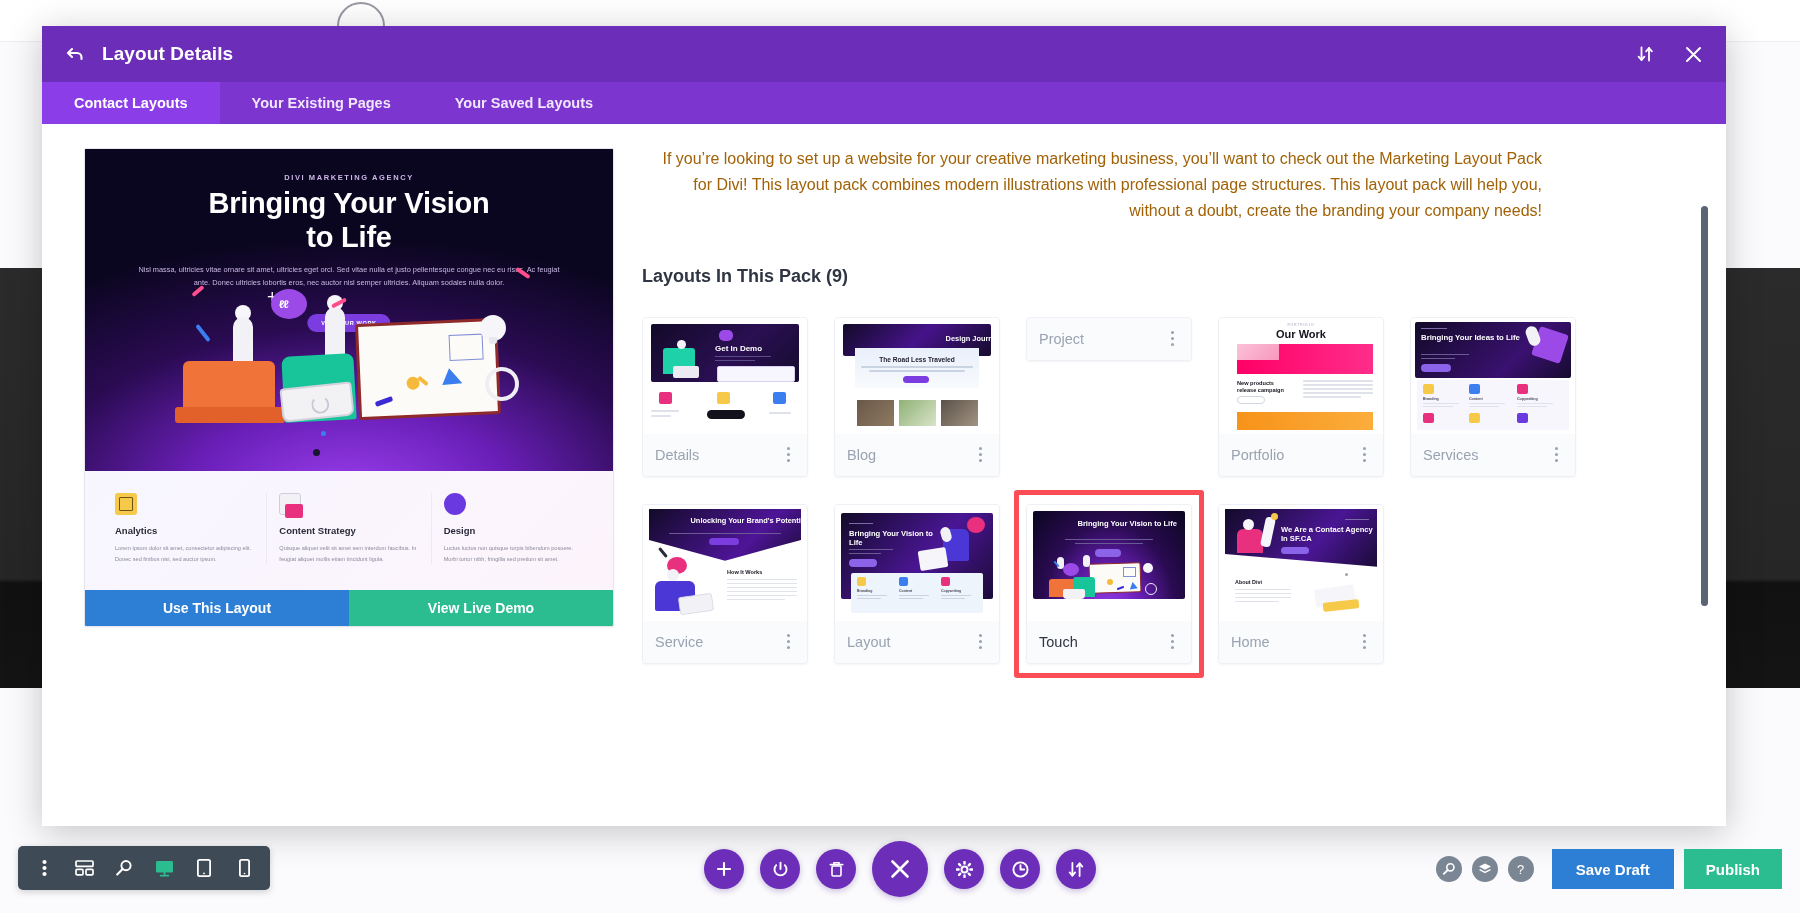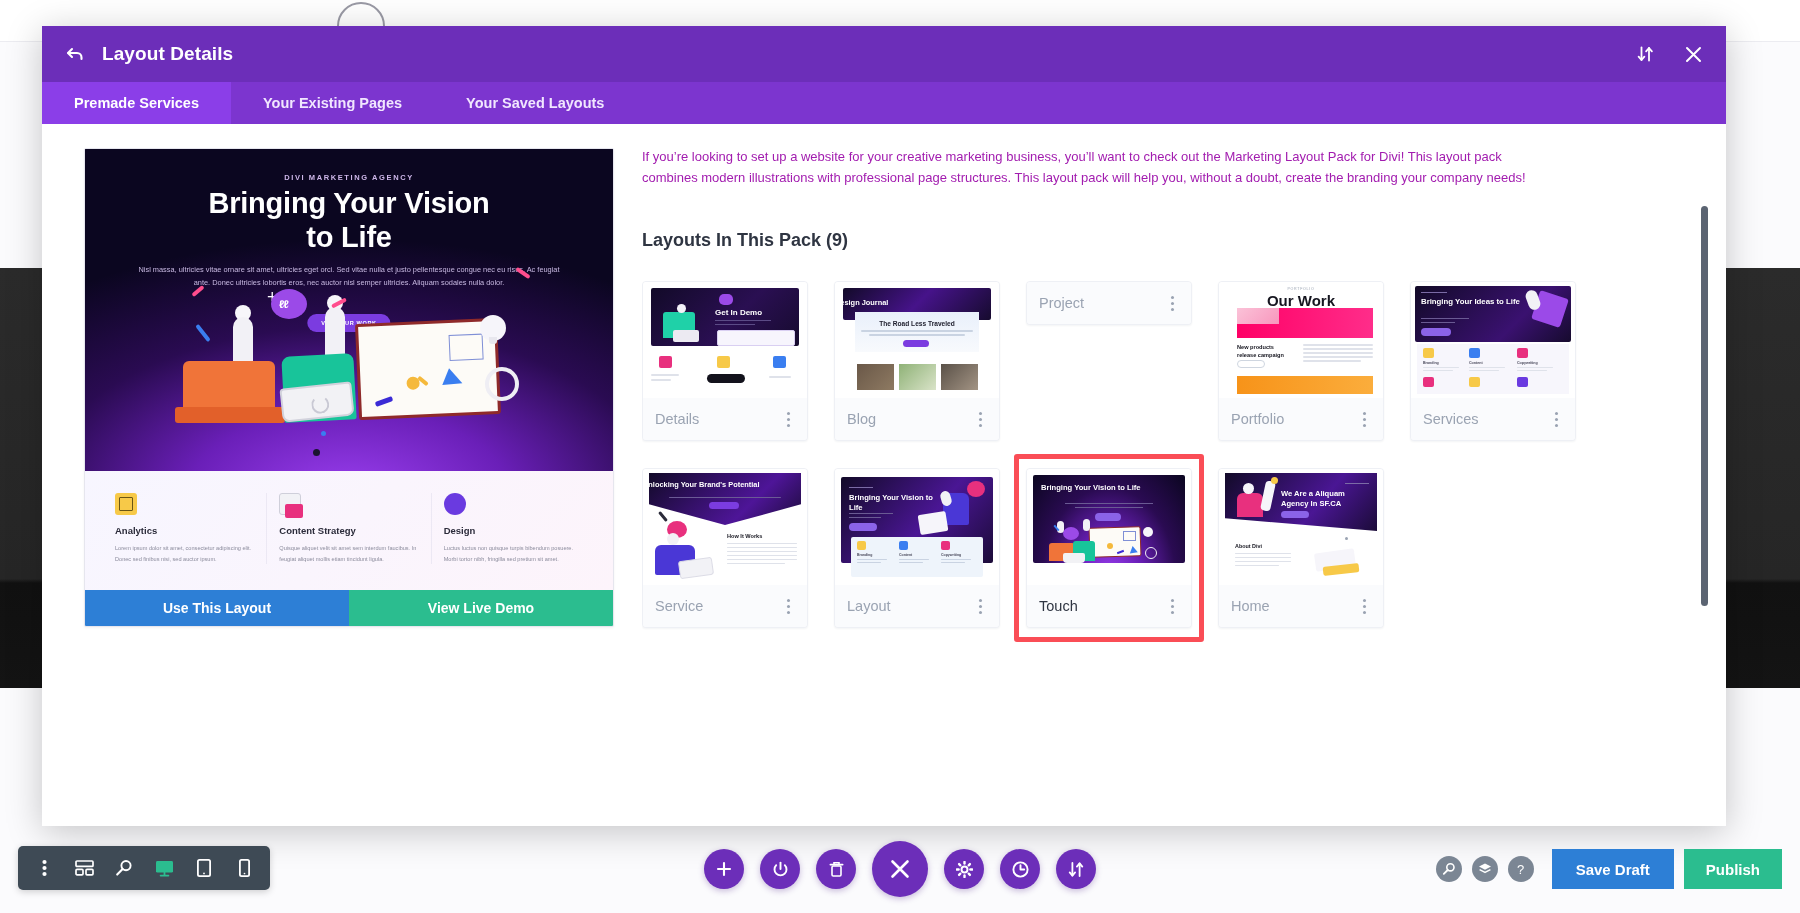--- a/index.html
+++ b/index.html
@@ -125,21 +125,21 @@
   .pv-actions { display:flex; }
   .pv-act {
     flex:1; height:36px; display:flex; align-items:center; justify-content:center;
     color:#ffffff; font-size:14px; font-weight:600; cursor:pointer;
   }
   .pv-act.demo { background:#2bbd8f; }
   .pv-act.use { background:#2d7fd6; }
 
   
   .right-col { flex:1 1 auto; padding: 22px 56px 0 0; overflow:hidden; position:relative; }
-  .desc { color:#a21caf; font-size:13px; line-height:1.62; max-width:900px; }
+  .desc { color:#a16207; font-size:16px; line-height:1.62; max-width:900px;text-align:right; }
   .pack-title { margin-top:42px; color:#2f3542; font-size:18px; font-weight:600; }
   .grid { margin-top:30px; display:grid; grid-template-columns:repeat(5, 166px); gap:27px 26px; }
 
   .lcard { position:relative; }
   .lcard-inner {
     background:#fafbfd; border:1px solid #eef0f5; border-radius:4px; overflow:hidden;
     box-shadow:0 1px 2px rgba(20,30,60,.05);
   }
   .lcard.selected .lcard-inner { border-color:#eef0f5; }
   .lcard.selected:before {
@@ -150,21 +150,21 @@
   .lcard-foot { height:42px; display:flex; align-items:center; padding:0 12px; background:#fafbfd; }
   .lcard-name { font-size:14.5px; color:#9aa3b2; font-weight:400; }
   .lcard.selected .lcard-name { color:#2f3542; }
   .kebab { margin-left:auto; width:14px; display:flex; flex-direction:column; align-items:center; gap:3px; cursor:pointer; }
   .kebab i { width:3px; height:3px; border-radius:50%; background:#9aa3b2; display:block; }
 
   
   .t-dark { position:absolute; left:6px; right:6px; top:6px; height:62px; border-radius:2px;
     background: radial-gradient(ellipse at 60% 120%, #7a2bd8 0%, #3a1170 45%, #120a28 100%); }
   .t-title { position:absolute; left:0; right:0; color:#fff; font-size:7.4px; font-weight:700;
-    text-align:left; line-height:1.25; }
+    text-align:right; line-height:1.25; }
   .t-line { position:absolute; background:#dfe2ea; height:2px; border-radius:1px; }
   .t-pill { position:absolute; border-radius:6px; background:#7b3ce0; }
 
   
   .scroll-track { position:absolute; right:18px; top:82px; width:7px; bottom:18px; }
   .scroll-thumb { position:absolute; right:0; top:0; width:7px; height:400px; background:#5b6472; border-radius:4px; cursor:pointer; }
 
   
   .left-tools {
     position:absolute; left:18px; top:868px; transform:translateY(-50%);
@@ -226,21 +226,21 @@
         </div>
         <div class="hdr-icon">
           <svg width="19" height="19" viewBox="0 0 19 19">
             <path d="M3 3 L16 16 M16 3 L3 16" stroke="#fff" stroke-width="2" stroke-linecap="round"></path>
           </svg>
         </div>
       </div>
     </div>
 
     <div class="modal-tabs">
-      <div class="tab active">Premade Services</div>
+      <div class="tab active">Contact Layouts</div>
       <div class="tab">Your Existing Pages</div>
       <div class="tab">Your Saved Layouts</div>
     </div>
 
     <div class="modal-body">
 
       <div class="preview-col">
         <div class="preview-card">
 
           <div class="pv-hero">
@@ -380,21 +380,21 @@
                     <i></i>
                   </span>
               </div>
             </div>
           </div>
 
           <div class="lcard">
             <div class="lcard-inner">
               <div class="thumb" style="background:#fff;">
                 <div style="position:absolute;left:0;right:0;top:5px;text-align:center;color:#9aa3b2;font-size:3.6px;letter-spacing:.7px;">PORTFOLIO</div>
-                <div style="position:absolute;left:0;right:0;top:10px;text-align:center;color:#15151f;font-size:15px;font-weight:700;">Our Work</div>
+                <div style="position:absolute;left:0;right:0;top:10px;text-align:center;color:#15151f;font-size:11px;font-weight:700;">Our Work</div>
                 <div style="position:absolute;left:18px;right:10px;top:26px;height:30px;background:linear-gradient(90deg,#f06,#ff2d8a);"></div>
                 <div style="position:absolute;left:18px;top:26px;width:42px;height:16px;background:linear-gradient(135deg,#fbc2d8,#f897bd);"></div>
                 <div style="position:absolute;left:18px;top:62px;color:#15151f;font-size:5.6px;font-weight:700;line-height:1.35;width:56px;">New products release campaign</div>
                 <div style="position:absolute;left:18px;top:78px;width:28px;height:8px;border:1px solid #cfd6e0;border-radius:5px;"></div>
                 <div class="t-line" style="left:84px;right:10px;top:62px;width:auto;"></div>
                 <div class="t-line" style="left:84px;right:10px;top:66px;width:auto;"></div>
                 <div class="t-line" style="left:84px;right:10px;top:70px;width:auto;"></div>
                 <div class="t-line" style="left:84px;right:10px;top:74px;width:auto;"></div>
                 <div class="t-line" style="left:84px;right:22px;top:78px;width:auto;"></div>
                 <div style="position:absolute;left:18px;right:10px;top:94px;height:18px;background:linear-gradient(90deg,#f79319,#fbad3c);"></div>
@@ -550,21 +550,21 @@
                   </span>
               </div>
             </div>
           </div>
 
           <div class="lcard">
             <div class="lcard-inner">
               <div class="thumb">
                 <div style="position:absolute;left:6px;right:6px;top:4px;height:58px;background:linear-gradient(130deg,#120a28 0%,#4a1694 60%,#1b0b38 100%);clip-path:polygon(0 0,100% 0,100% 100%,0 78%);"></div>
                 <div style="position:absolute;right:14px;top:14px;width:24px;height:1.4px;background:#7b6ba6;"></div>
-                <div class="t-title" style="left:62px;right:10px;top:20px;text-align:left;font-size:7.6px;">We Are a Aliquam Agency In SF.CA</div>
+                <div class="t-title" style="left:62px;right:10px;top:20px;text-align:left;font-size:7.6px;">We Are a Contact Agency In SF.CA</div>
                 <div class="t-pill" style="left:62px;top:42px;width:28px;height:7px;background:#8b63e8;"></div>
                 <div style="position:absolute;left:18px;top:24px;width:26px;height:24px;background:#e8307e;border-radius:6px 6px 0 0;"></div>
                 <div style="position:absolute;left:24px;top:14px;width:11px;height:11px;background:#f6f5fa;border-radius:50%;"></div>
                 <div style="position:absolute;left:44px;top:12px;width:10px;height:30px;background:#f6f5fa;border-radius:4px;transform:rotate(12deg);"></div>
                 <div style="position:absolute;left:52px;top:8px;width:7px;height:7px;background:#f7c948;border-radius:50%;"></div>
                 <div style="position:absolute;left:16px;top:74px;color:#15151f;font-size:5.4px;font-weight:700;">About Divi</div>
                 <div class="t-line" style="left:16px;width:56px;top:84px;height:1.2px;"></div>
                 <div class="t-line" style="left:16px;width:56px;top:88px;height:1.2px;"></div>
                 <div class="t-line" style="left:16px;width:56px;top:92px;height:1.2px;"></div>
                 <div class="t-line" style="left:16px;width:44px;top:96px;height:1.2px;"></div>

